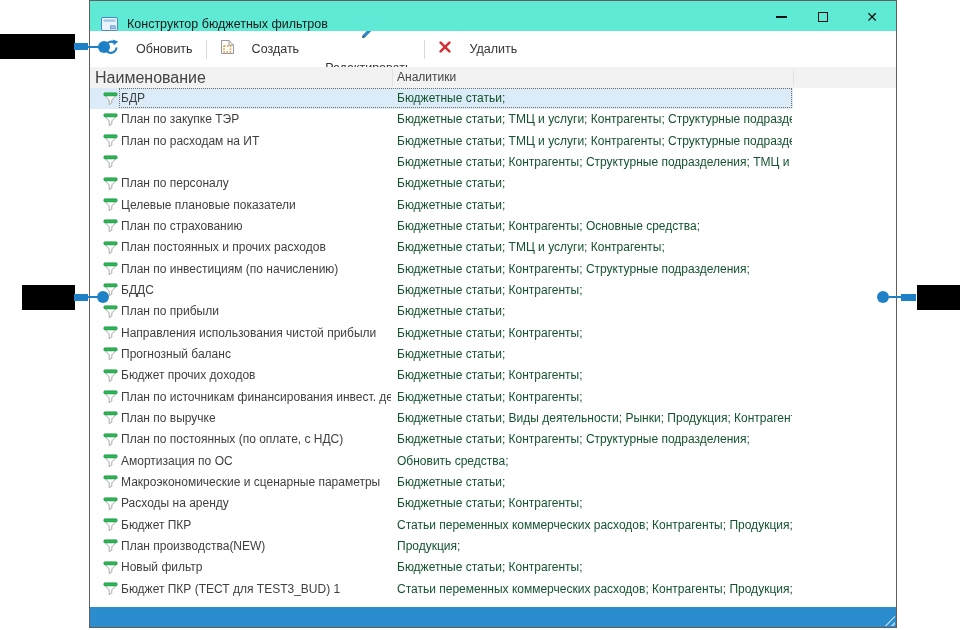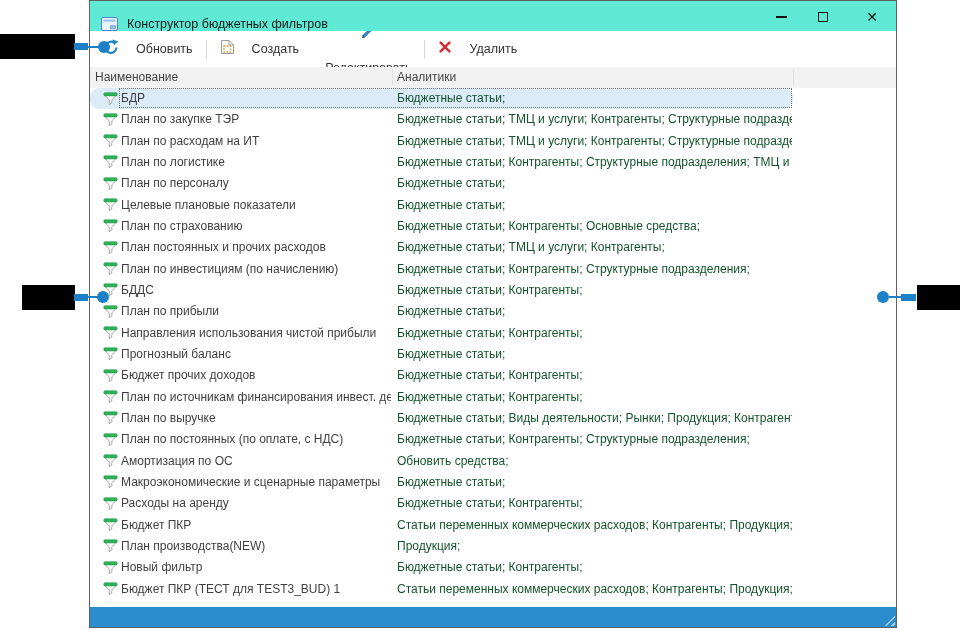--- a/index.html
+++ b/index.html
@@ -22,27 +22,27 @@
 
   
   .toolbar{height:36px;display:flex;align-items:center;padding-left:13px;background:#fff;}
   .tbtn{display:flex;align-items:center;gap:17px;cursor:default;}
   .tbtn .lbl{font-size:12.5px;color:#333;}
   .tsep{width:1px;height:19px;background:#d8d8d8;margin:0 13px;}
   .tbtn + .tbtn{margin-left:26px;flex-direction:column;}
 
   
   .grid-header{position:relative;height:21px;background:#f2f2f2;}
-  .grid-header .h1{position:absolute;left:5px;top:0;line-height:21px;font-size:12px;color:#444;}
+  .grid-header .h1{position:absolute;left:5px;top:0;line-height:21px;font-size:16px;color:#444;}
   .grid-header .h2{position:absolute;left:307px;top:0;line-height:21px;font-size:12px;color:#444;}
   .hsep1{position:absolute;left:302px;top:2px;bottom:2px;width:1px;background:#e2e2e2;}
   .hsep2{position:absolute;left:703px;top:2px;bottom:2px;width:1px;background:#e2e2e2;}
 
   .table-body{position:relative;}
-  .row{position:relative;width:703px;height:21.33px;background:#fff;border-radius:9px;}
+  .row{position:relative;width:703px;height:21.33px;background:#fff;}
   .row.selected{background:#dcebf8;}
   .row .focus{position:absolute;left:29px;top:0;width:673px;height:20px;border:1px dotted transparent;box-sizing:border-box;}
   .row.selected .focus{border-color:#6e6e6e;}
   .row .ficon{position:absolute;left:13px;top:3.5px;}
   .row .rname{position:absolute;left:31px;top:0;line-height:21.33px;font-size:12px;color:#3f3f3f;
               width:270px;white-space:nowrap;overflow:hidden;}
   .row .ranalytics{position:absolute;left:307px;top:0;line-height:21.33px;font-size:12px;color:#14532d;
               width:395px;white-space:nowrap;overflow:hidden;}
 
   
@@ -160,21 +160,20 @@
             </svg></span>
           <span class="rname">План по расходам на ИТ</span>
           <span class="ranalytics">Бюджетные статьи; ТМЦ и услуги; Контрагенты; Структурные подразделения;</span>
         </div>
         <div class="row">
           <span class="focus"></span>
           <span class="ficon"><svg width="15" height="14" viewBox="0 0 15 14">
               <path d="M2 3.5 L6.2 8 L6.2 12.6 L8.8 11.1 L8.8 8 L13 3.5 Z" fill="#fff" stroke="#a8a8a8"></path>
               <rect x="0.8" y="0.8" width="13.4" height="3.1" rx="1.2" fill="#2fb457" stroke="#1d9343" stroke-width="0.6"></rect>
             </svg></span>
-          <span class="rname">План по логистике</span>
           <span class="ranalytics">Бюджетные статьи; Контрагенты; Структурные подразделения; ТМЦ и услуги;</span>
         </div>
         <div class="row">
           <span class="focus"></span>
           <span class="ficon"><svg width="15" height="14" viewBox="0 0 15 14">
               <path d="M2 3.5 L6.2 8 L6.2 12.6 L8.8 11.1 L8.8 8 L13 3.5 Z" fill="#fff" stroke="#a8a8a8"></path>
               <rect x="0.8" y="0.8" width="13.4" height="3.1" rx="1.2" fill="#2fb457" stroke="#1d9343" stroke-width="0.6"></rect>
             </svg></span>
           <span class="rname">План по персоналу</span>
           <span class="ranalytics">Бюджетные статьи;</span>

